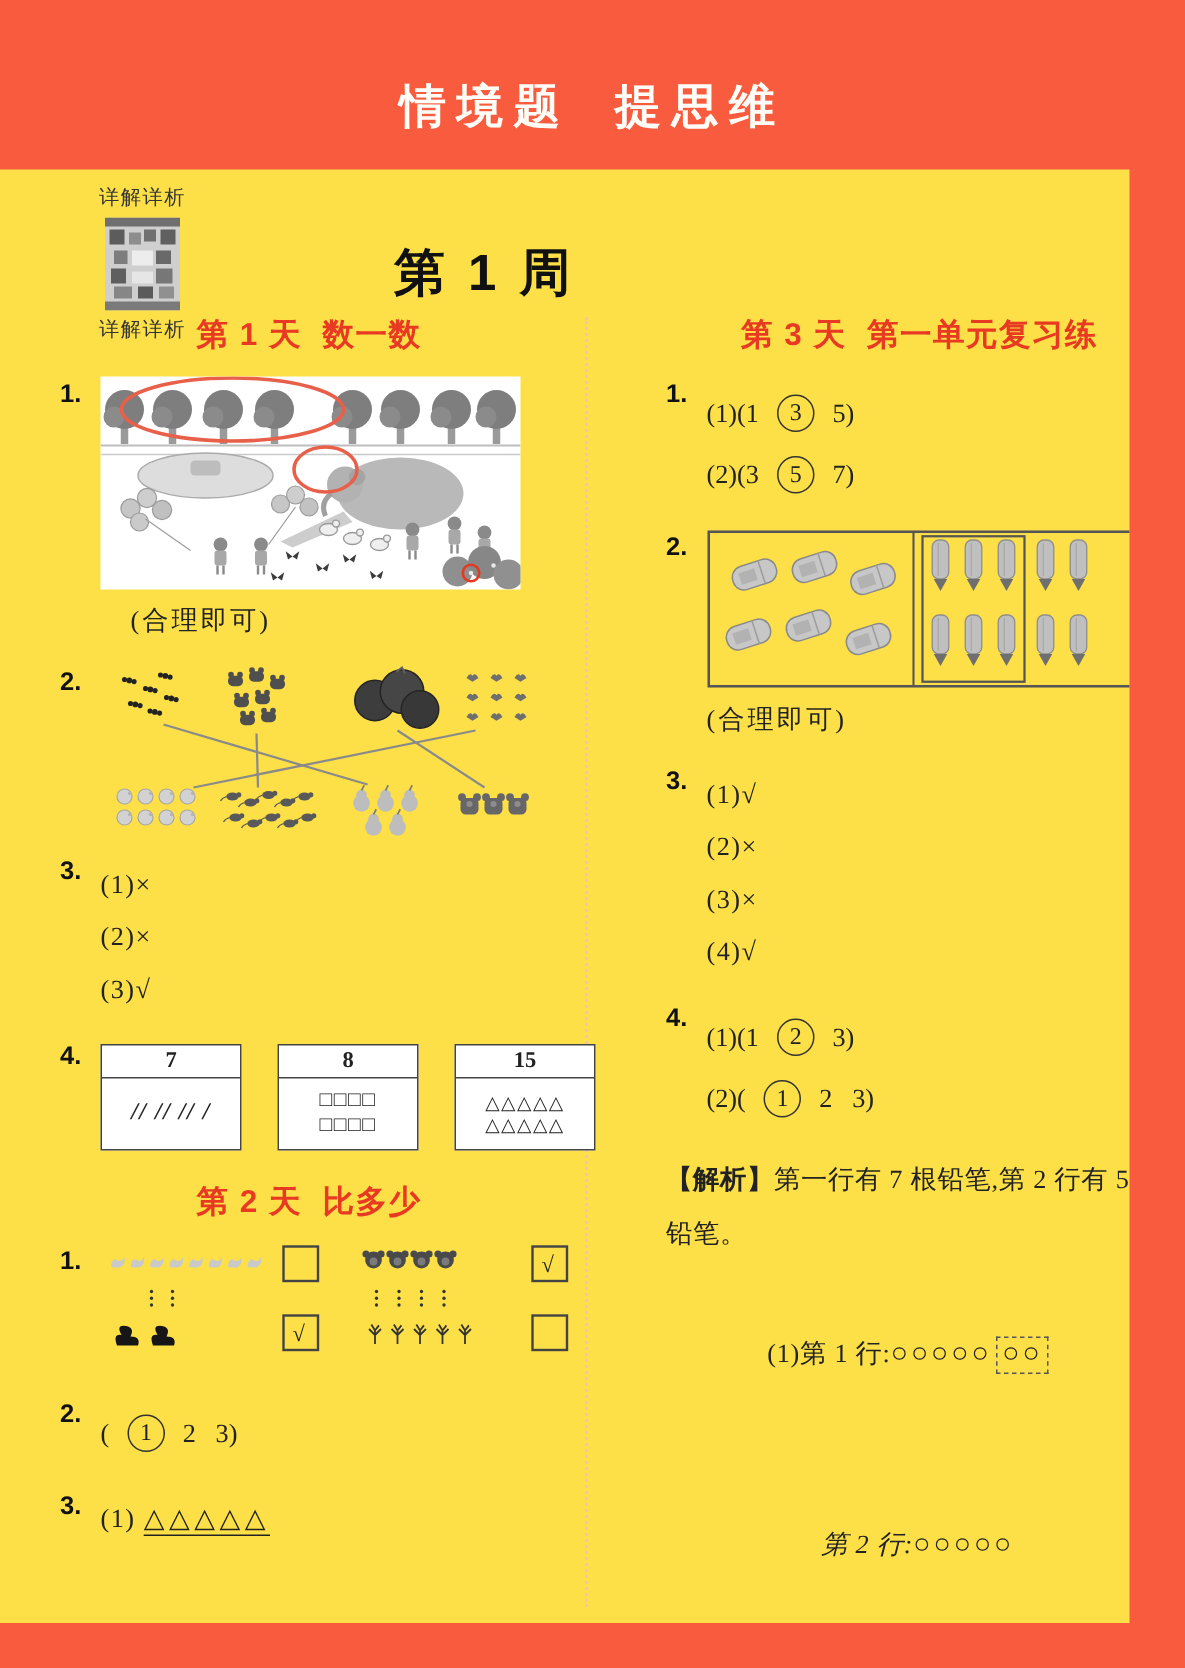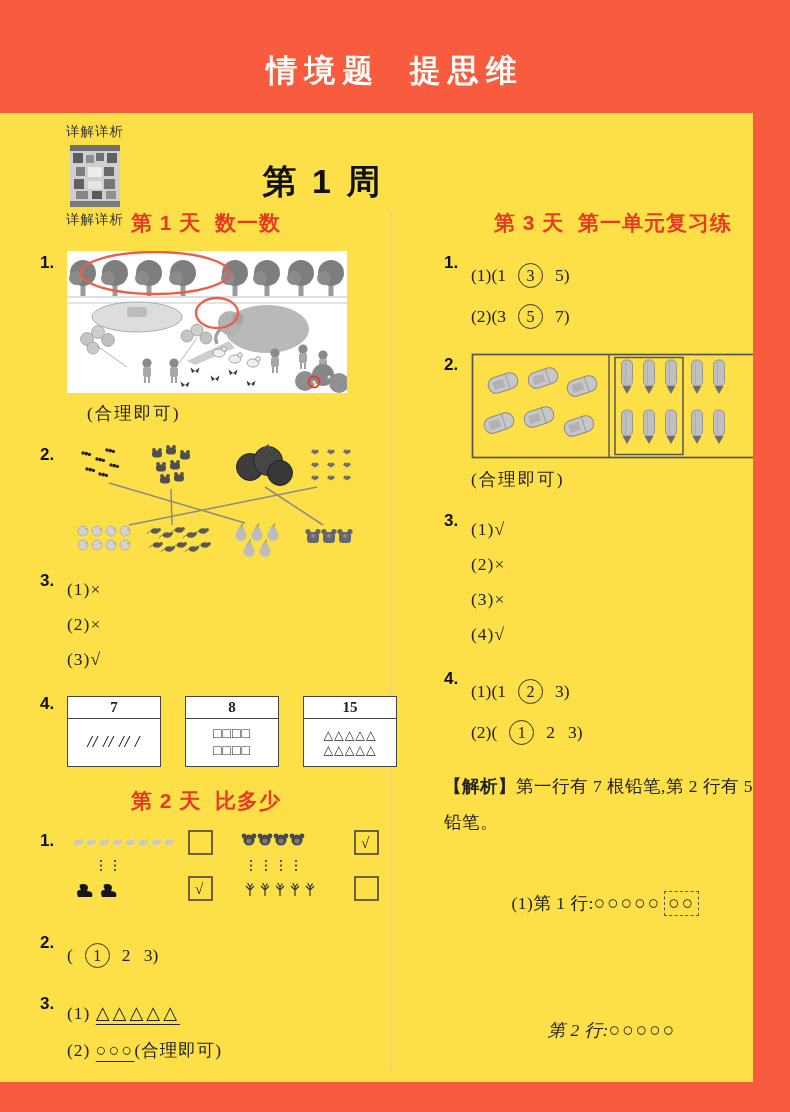--- a/index.html
+++ b/index.html
@@ -443,24 +443,20 @@
         </div>
       </div>
 
       <div class="q">
         <div class="qnum">3.</div>
         <div class="qbody">
           <div class="ans-line">
             <span>(1)</span>
             <span class="ul tri">△△△△△</span>
           </div>
-          <div class="ans-line">
-            <span>(2)</span>
-            <span class="ul cir3">○○○</span><span>(合理即可)</span>
-          </div>
         </div>
       </div>
 
     </div>
 
     <div class="col col-right">
 
       <div class="day-heading">第 3 天  第一单元复习练</div>
 
       <div class="q">

